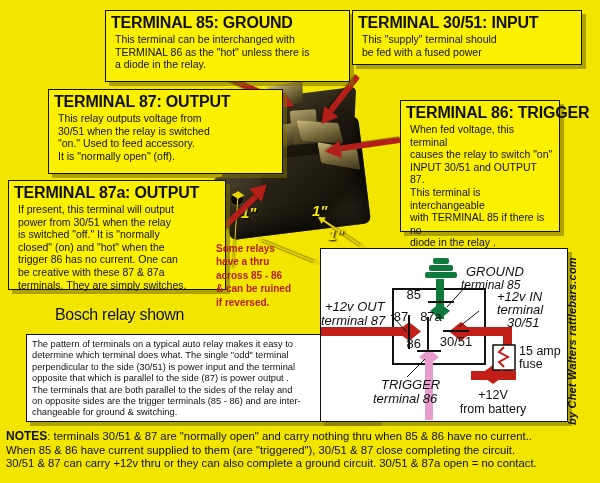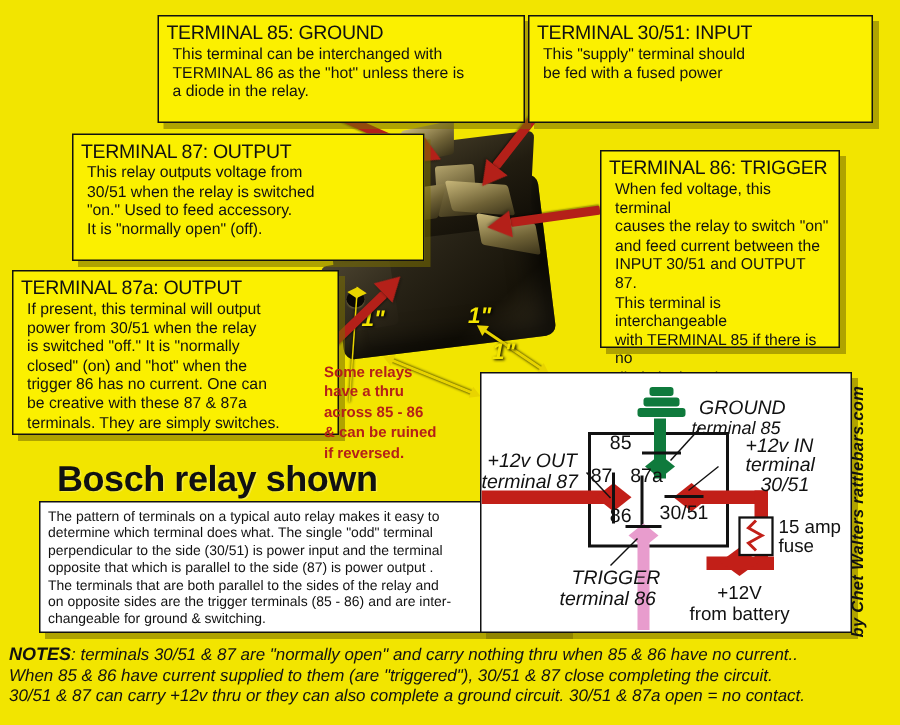--- a/index.html
+++ b/index.html
@@ -14,36 +14,36 @@
   
   .callout{
     position:absolute;
     background:#fbf000;
     border:1.5px solid #111;
     box-shadow:4px 4px 0 rgba(120,110,0,.55);
     box-sizing:border-box;
     padding:3px 5px 4px 5px;
   }
   .callout .ttl{
-    font-weight:normal;
-    font-size:13px;
+    font-weight:bold;
+    font-size:16px;
     color:#111;
     letter-spacing:-0.2px;
     white-space:nowrap;
     margin-bottom:1px;
   }
   .callout .body{
     font-size:10.5px;
     line-height:12.6px;
     color:#111;
     padding-left:4px;
   }
 
   #box85{left:105px;top:10px;width:245px;height:72px;}
-  #box30{left:352px;top:10px;width:230px;height:72px;}
+  #box30{left:352px;top:10px;width:230px;height:55px;}
   #box87{left:48px;top:89px;width:235px;height:85px;}
   #box86{left:400px;top:100px;width:160px;height:132px;}
   #box87a{left:8px;top:180px;width:218px;height:110px;}
 
   
   .relay-photo{
     position:absolute;left:215px;top:82px;width:175px;height:160px;
   }
   .relay-body{
     position:absolute;left:8px;top:42px;width:142px;height:108px;
@@ -105,22 +105,22 @@
   }
 
   
   .warn{
     position:absolute;left:216px;top:242px;width:108px;
     color:#b42019;font-weight:bold;font-size:10px;line-height:13.4px;
   }
 
   
   .bosch{
-    position:absolute;left:38px;top:306px;
-    font-weight:bold;font-size:24px;color:#111;letter-spacing:-0.3px;
+    position:absolute;left:55px;top:306px;
+    font-weight:normal;font-size:16px;color:#111;letter-spacing:-0.3px;
     text-shadow:1px 1px 0 rgba(255,255,255,.25);
   }
 
   
   .whitebox{
     position:absolute;left:26px;top:334px;width:352px;height:88px;
     background:#ffffff;border:1.5px solid #111;
     box-shadow:4px 4px 0 rgba(120,110,0,.55);
     box-sizing:border-box;padding:4px 5px;
   }
@@ -143,21 +143,21 @@
     color:#111;font-size:11px;font-style:italic;font-weight:bold;
     writing-mode:vertical-rl;
     transform:rotate(180deg);
     white-space:nowrap;
     letter-spacing:.2px;
   }
 
   
   .notes{
     position:absolute;left:6px;top:430px;width:590px;
-    font-size:11.3px;line-height:13.6px;color:#111;font-style:italic;
+    font-size:11.3px;line-height:13.6px;color:#111;
   }
   .notes b{font-weight:bold;font-size:12px;}
   .notes div{white-space:nowrap;}
 </style>
 </head>
 <body>
 
 <div class="stage">
 
   <div class="relay-photo">
@@ -227,21 +227,20 @@
       <div>"on." Used to feed accessory.</div>
       <div>It is "normally open" (off).</div>
     </div>
   </div>
 
   <div class="callout" id="box86">
     <div class="ttl">TERMINAL 86: TRIGGER</div>
     <div class="body">
       <div>When fed voltage, this terminal</div>
       <div>causes the relay to switch "on"</div>
-      <div>and feed current between the</div>
       <div>INPUT 30/51 and OUTPUT 87.</div>
       <div>This terminal is interchangeable</div>
       <div>with TERMINAL 85 if there is no</div>
       <div>diode in the relay .</div>
     </div>
   </div>
 
   <div class="callout" id="box87a">
     <div class="ttl">TERMINAL 87a: OUTPUT</div>
     <div class="body">

